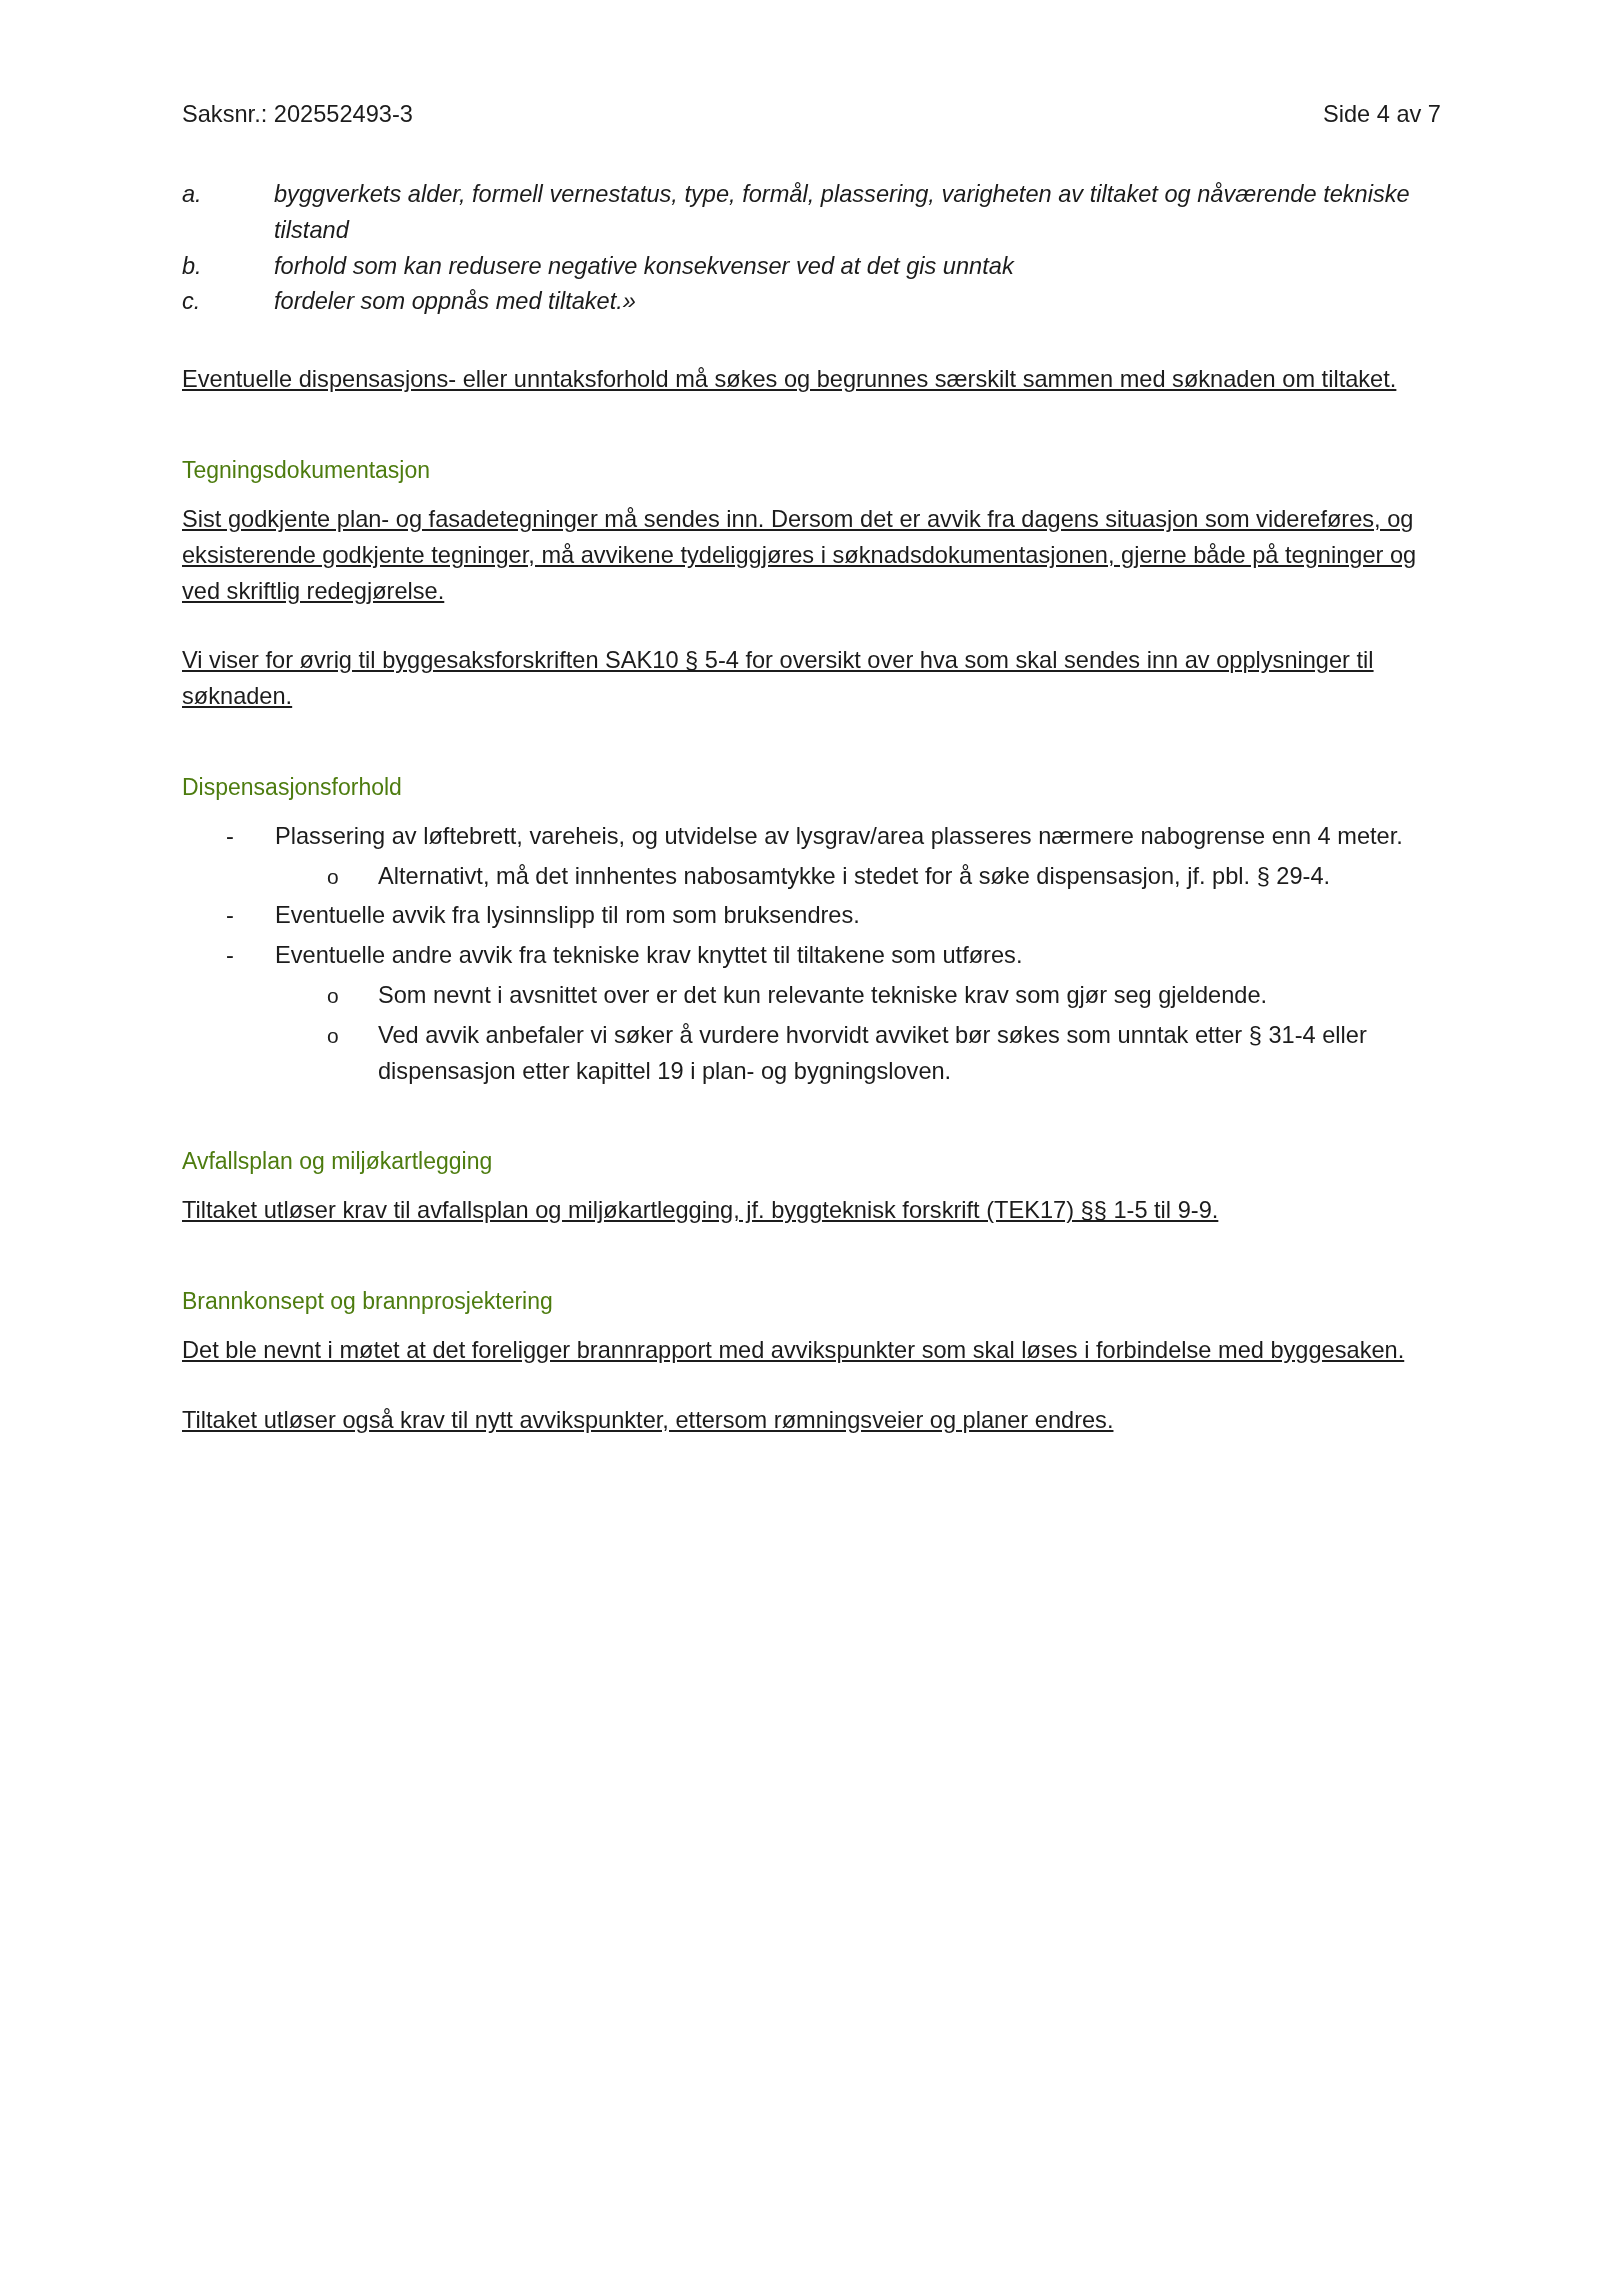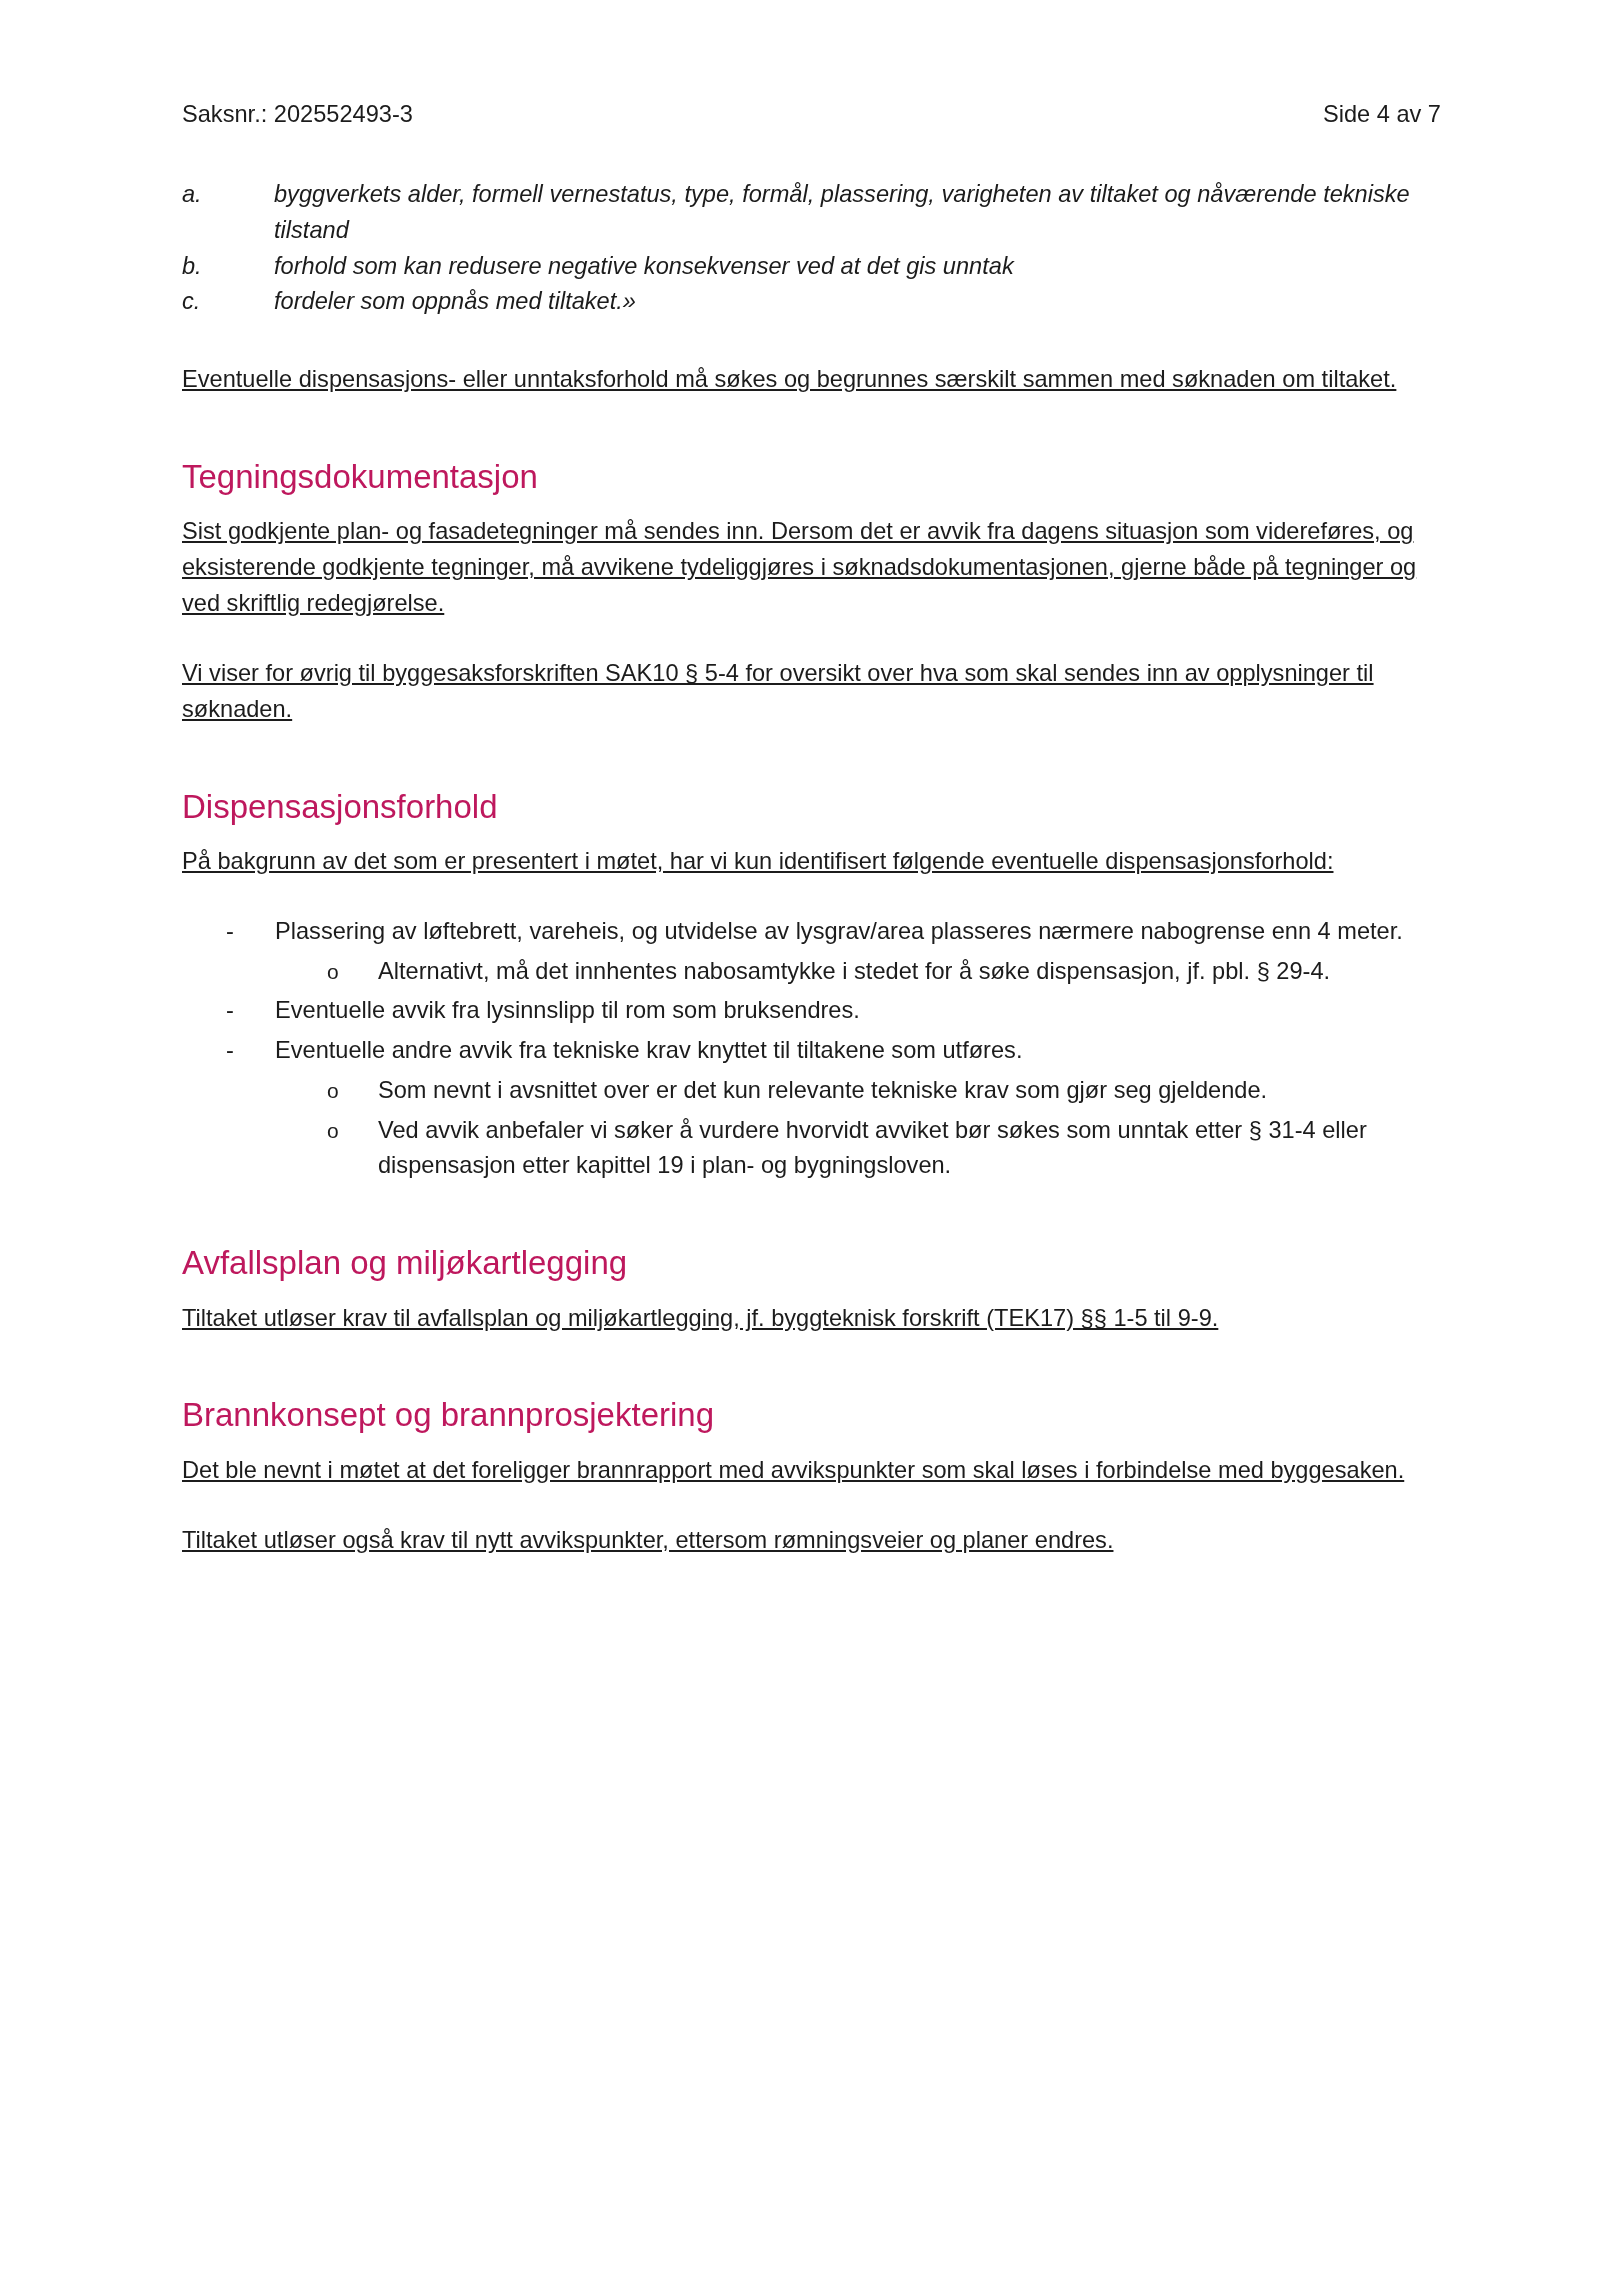--- a/index.html
+++ b/index.html
@@ -28,23 +28,23 @@
   }
   .doc-header .left, .doc-header .right {
     font-size: 23.6px;
     color: #1c1c1c;
   }
   p {
     margin: 0 0 34px 0;
     text-decoration: underline;
   }
   h2 {
-    font-size: 33px;
+    font-size: 23px;
     font-weight: 400;
-    color: #be185d;
+    color: #4d7c0f;
     margin: 58px 0 17px 0;
     line-height: 1.25;
   }
   
   .quote-list {
     font-style: italic;
     margin: 0 0 42px 0;
   }
   .quote-row {
     display: flex;
@@ -119,21 +119,20 @@
   <p>Eventuelle dispensasjons- eller unntaksforhold må søkes og begrunnes særskilt sammen med søknaden om tiltaket.</p>
 
   <div class="section">
     <h2>Tegningsdokumentasjon</h2>
     <p>Sist godkjente plan- og fasadetegninger må sendes inn. Dersom det er avvik fra dagens situasjon som videreføres, og eksisterende godkjente tegninger, må avvikene tydeliggjøres i søknadsdokumentasjonen, gjerne både på tegninger og ved skriftlig redegjørelse.</p>
     <p>Vi viser for øvrig til byggesaksforskriften SAK10 § 5-4 for oversikt over hva som skal sendes inn av opplysninger til søknaden.</p>
   </div>
 
   <div class="section">
     <h2>Dispensasjonsforhold</h2>
-    <p>På bakgrunn av det som er presentert i møtet, har vi kun identifisert følgende eventuelle dispensasjonsforhold:</p>
 
     <div class="dash-list">
 
       <div class="dash-row">
         <span class="dash-marker">-</span>
         <span class="dash-text">Plassering av løftebrett, vareheis, og utvidelse av lysgrav/area plasseres nærmere nabogrense enn 4 meter.</span>
       </div>
       <div class="sub-row">
         <span class="sub-marker">o</span>
         <span class="sub-text">Alternativt, må det innhentes nabosamtykke i stedet for å søke dispensasjon, jf. pbl. § 29-4.</span>

